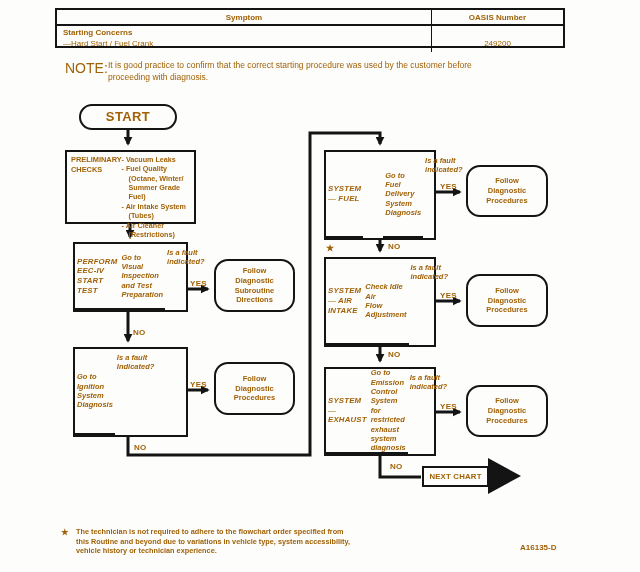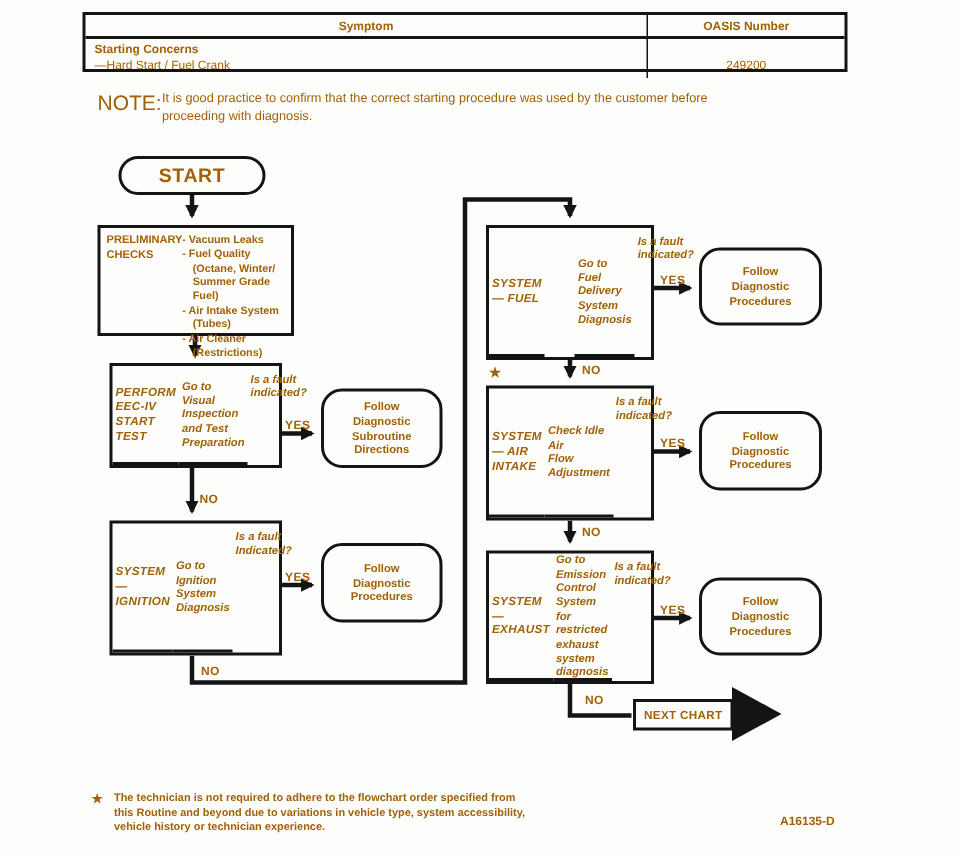--- a/index.html
+++ b/index.html
@@ -115,21 +115,20 @@
 and Test Preparation</div>
     <div class="sec q">Is a fault indicated?</div>
   </div>
 
   <div class="oval" style="left:214px;top:259px;width:81px;height:53px;">Follow
 Diagnostic
 Subroutine
 Directions</div>
 
   <div class="node" style="left:73px;top:347px;width:115px;height:90px;">
-    <div class="sec title divided" style="flex:0 0 15px;">SYSTEM — IGNITION</div>
     <div class="sec divided" style="flex:0 0 26px;">Go to Ignition
 System Diagnosis</div>
     <div class="sec q">Is a fault Indicated?</div>
   </div>
 
   <div class="oval" style="left:214px;top:362px;width:81px;height:53px;">Follow
 Diagnostic
 Procedures</div>
 
   <div class="node" style="left:324px;top:150px;width:112px;height:90px;">

